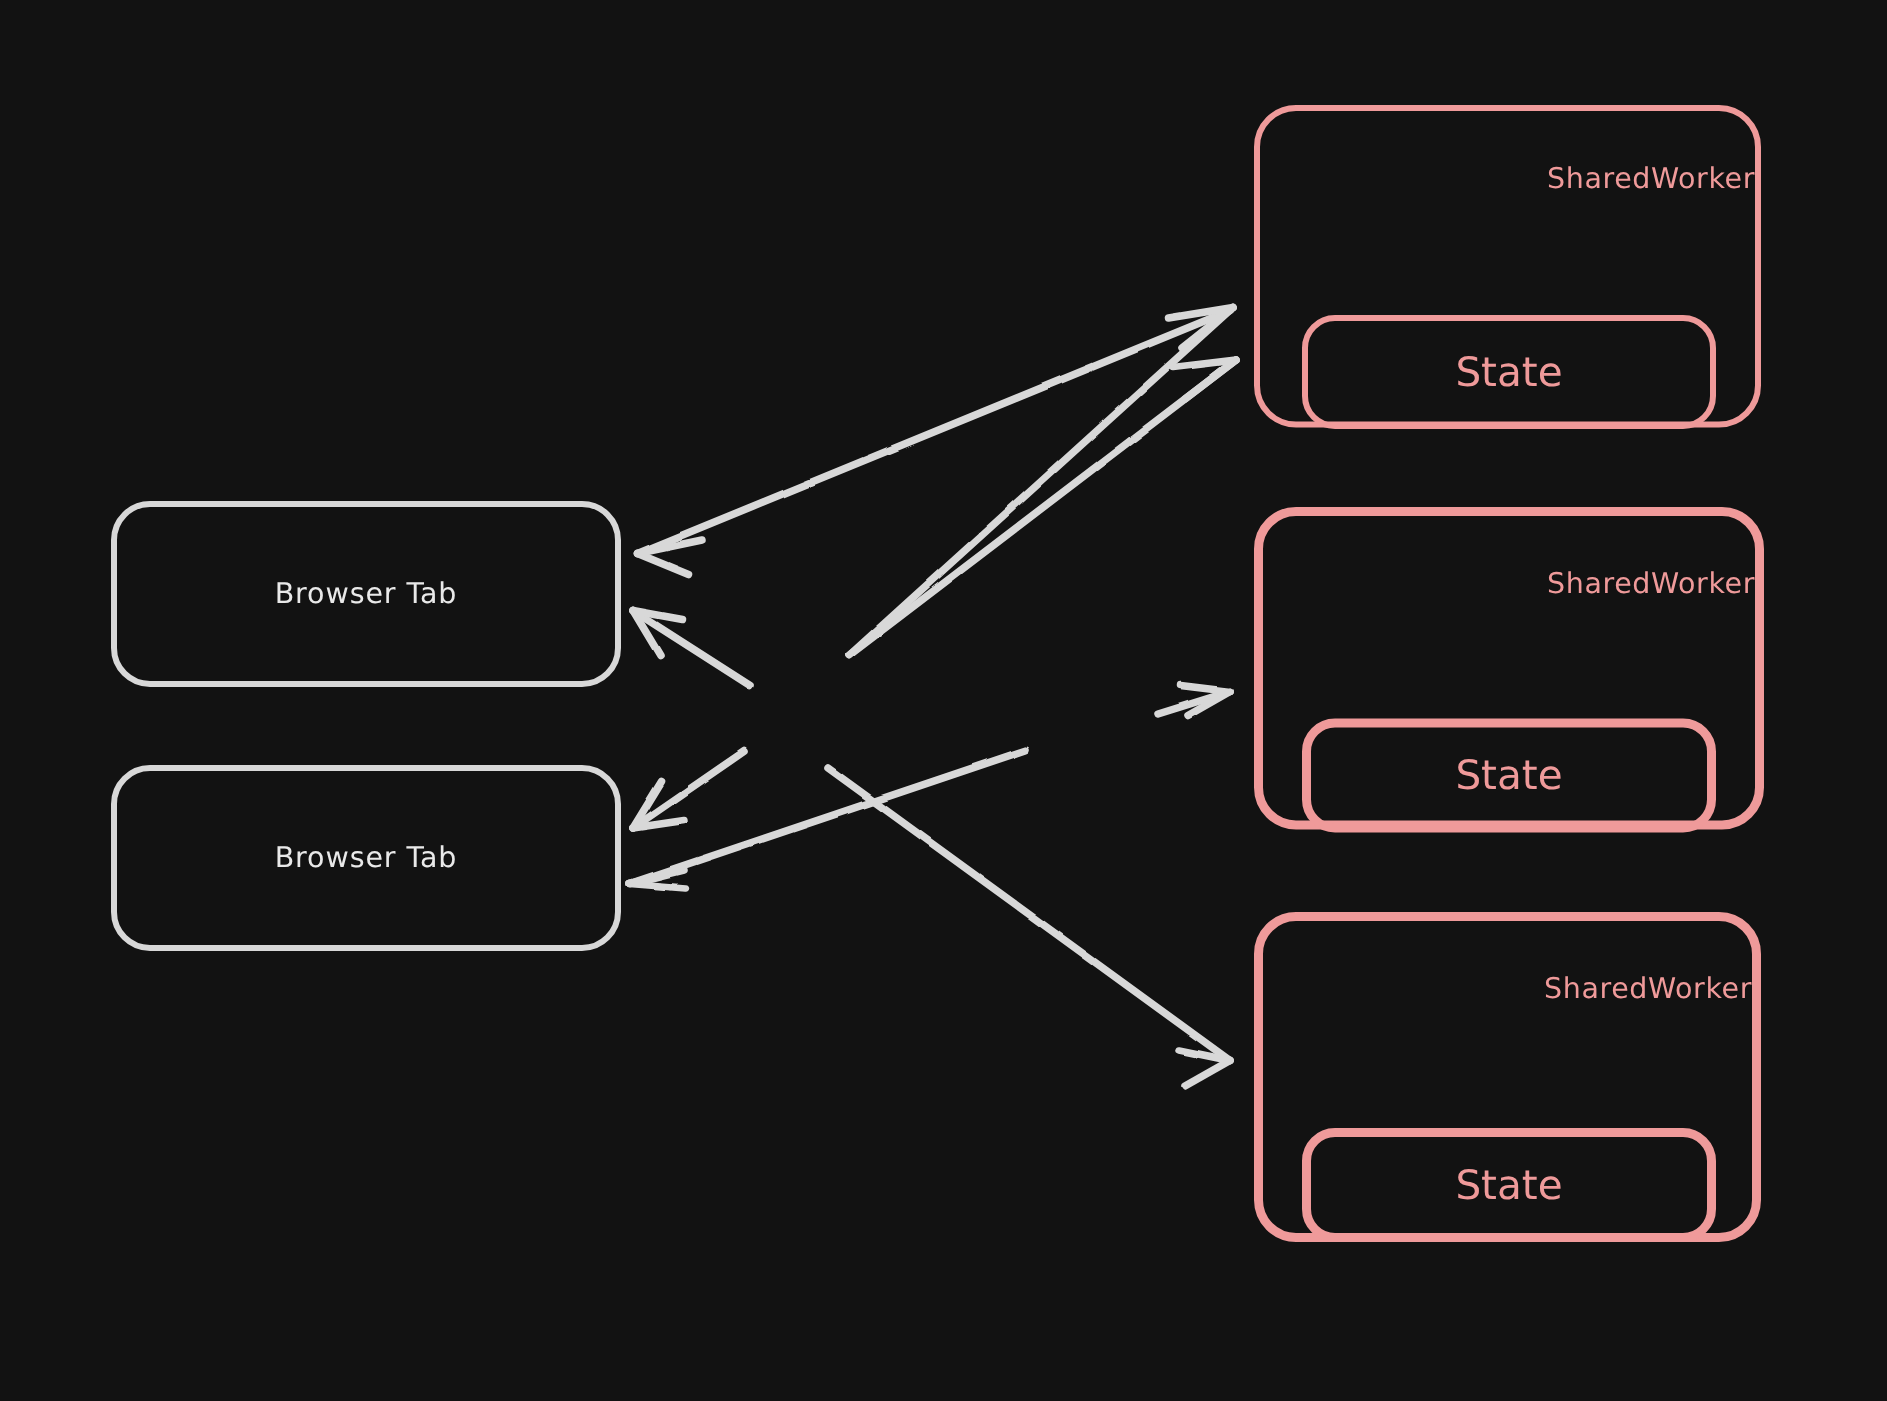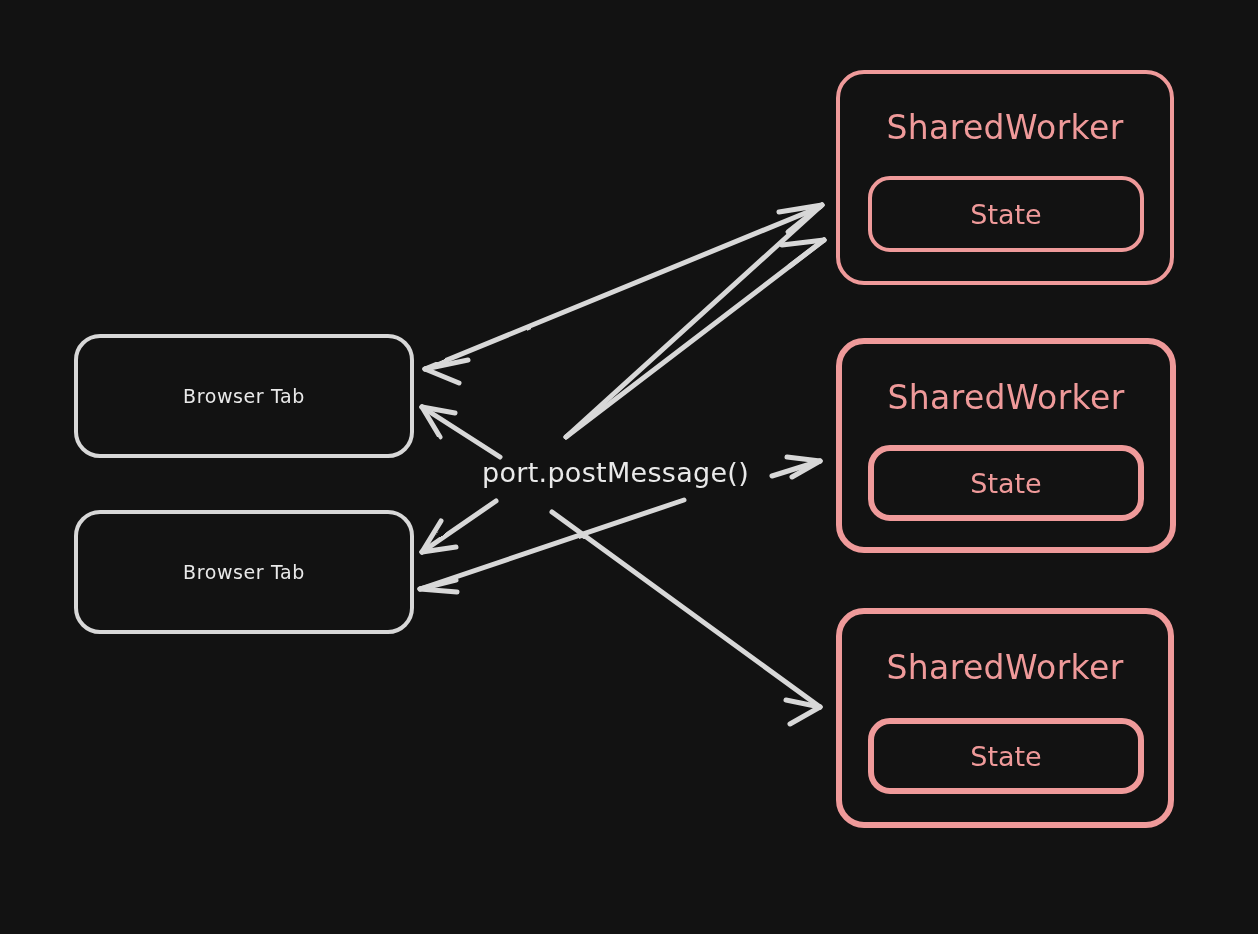--- a/index.html
+++ b/index.html
@@ -47,34 +47,35 @@
     color: #ef9a9a;
     display: block;
   }
   .worker-node.thick {
     border-width: 6px;
   }
   .worker-title {
     position: absolute;
     left: 0;
     right: 0;
-    text-align: center;
-    font-size: 33px;
+    text-align: right;
+    font-size: 19px;
     letter-spacing: 0.4px;
   }
   .state-node {
     position: absolute;
     box-sizing: border-box;
     border: 4px solid #ef9a9a;
     border-radius: 22px;
     color: #ef9a9a;
     display: flex;
     align-items: center;
     justify-content: center;
     font-size: 27px;
+    margin-top: 34px;
   }
   .state-node.thick { border-width: 6px; }
   .tab-label {
     font-size: 19px;
     letter-spacing: 0.6px;
   }
   .edge-label {
     position: absolute;
     color: #e9e9e9;
     font-size: 27px;
@@ -173,15 +174,14 @@
     <span>State</span>
   </div>
 
   <div class="node worker-node thick" style="left:836px; top:608px; width:338px; height:220px;">
     <div class="worker-title handwritten" style="top:34px;">SharedWorker</div>
   </div>
   <div class="state-node thick handwritten" style="left:868px; top:718px; width:276px; height:76px;">
     <span>State</span>
   </div>
 
-  <div class="edge-label handwritten" style="left:482px; top:457px;">port.postMessage()</div>
 
 </div>
 
 </body></html>

